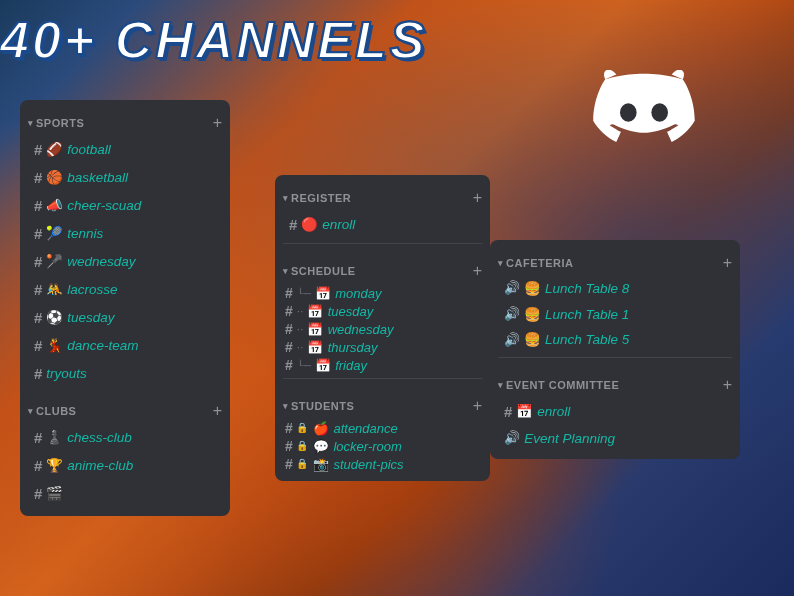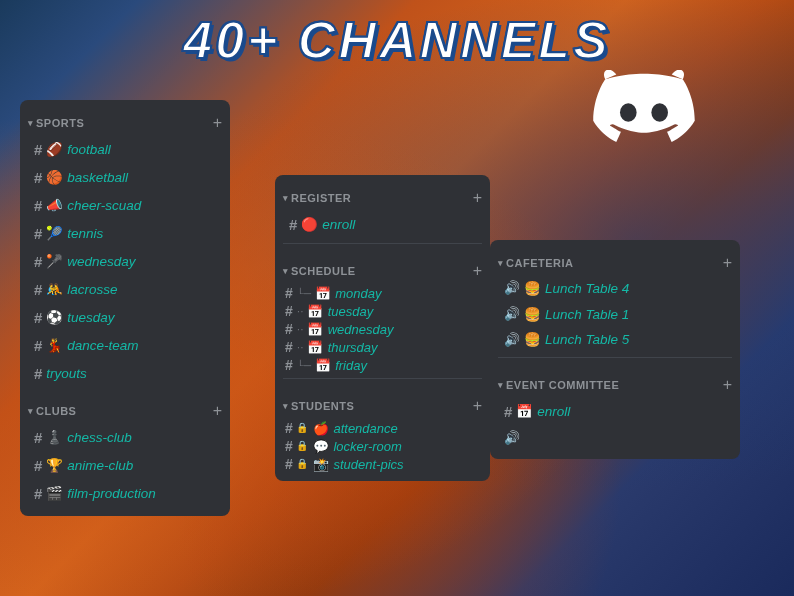--- a/index.html
+++ b/index.html
@@ -40,21 +40,20 @@
         radial-gradient(ellipse at 50% 80%, rgba(180, 60, 10, 0.5) 0%, transparent 40%);
       z-index: 1;
     }
 
     
     .title {
       position: absolute;
       top: 10px;
       left: 0;
       right: 0;
-      text-align: center;
       z-index: 10;
       font-size: 52px;
       font-weight: 900;
       color: white;
       text-shadow: 3px 3px 0 #1a4a8c, -1px -1px 0 #1a4a8c, 1px -1px 0 #1a4a8c, -1px 1px 0 #1a4a8c;
       letter-spacing: 3px;
       font-style: italic;
       text-transform: uppercase;
       -webkit-text-stroke: 2px #1a4a8c;
     }
@@ -280,21 +279,20 @@
     <span class="channel-name">chess-club</span>
   </div>
   <div class="channel-item">
     <span class="channel-hash">#</span>
     <span>🏆</span>
     <span class="channel-name">anime-club</span>
   </div>
   <div class="channel-item">
     <span class="channel-hash">#</span>
     <span>🎬</span>
-    <span class="channel-name">film-production</span>
   </div>
 </div>
 
 <div class="panel panel-2">
 
   <div class="category-header">
     <div class="category-label">
       <span class="category-chevron">▾</span>
       <span>REGISTER</span>
     </div>
@@ -383,21 +381,21 @@
     <div class="category-label">
       <span class="category-chevron">▾</span>
       <span>CAFETERIA</span>
     </div>
     <span class="category-plus">+</span>
   </div>
 
   <div class="channel-item">
     <span class="channel-speaker">🔊</span>
     <span>🍔</span>
-    <span class="channel-name">Lunch Table 4</span>
+    <span class="channel-name">Lunch Table 8</span>
   </div>
   <div class="channel-item">
     <span class="channel-speaker">🔊</span>
     <span>🍔</span>
     <span class="channel-name">Lunch Table 1</span>
   </div>
   <div class="channel-item">
     <span class="channel-speaker">🔊</span>
     <span>🍔</span>
     <span class="channel-name">Lunch Table 5</span>
@@ -413,14 +411,15 @@
     <span class="category-plus">+</span>
   </div>
 
   <div class="channel-item">
     <span class="channel-hash">#</span>
     <span>📅</span>
     <span class="channel-name">enroll</span>
   </div>
   <div class="channel-item">
     <span class="channel-speaker">🔊</span>
+    <span class="channel-name">Event Planning</span>
   </div>
 </div>
 
 </body></html>

